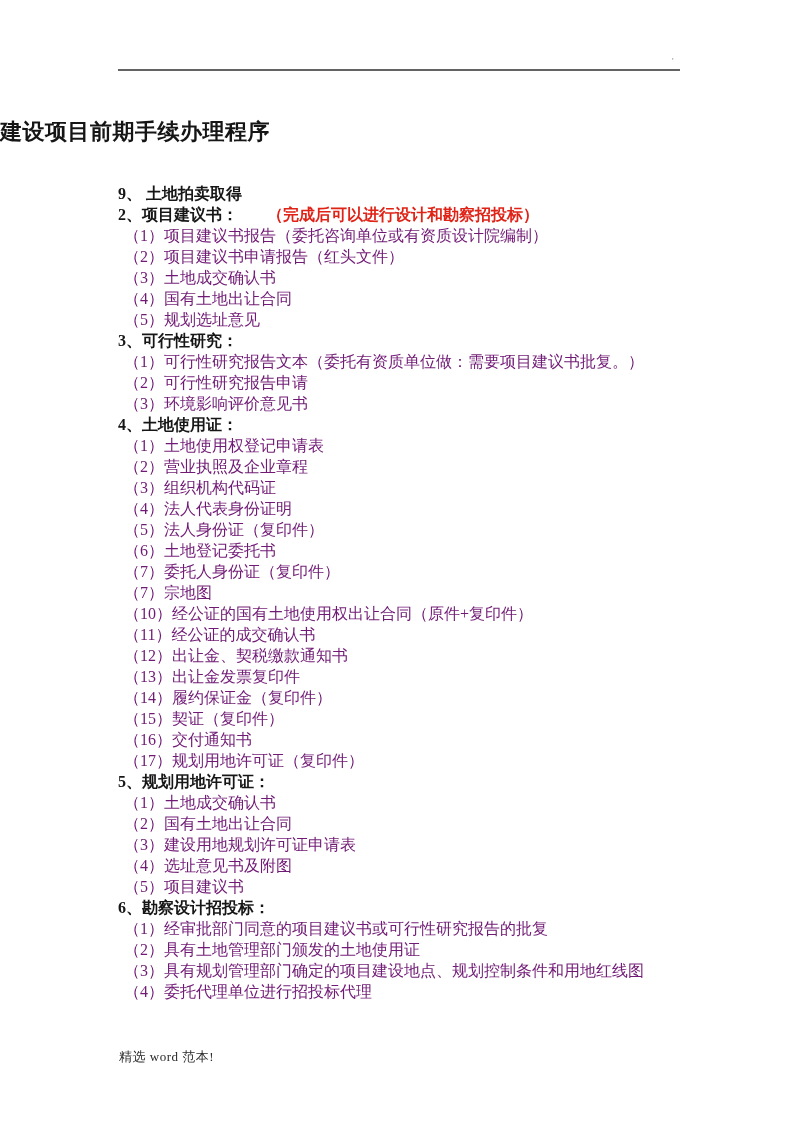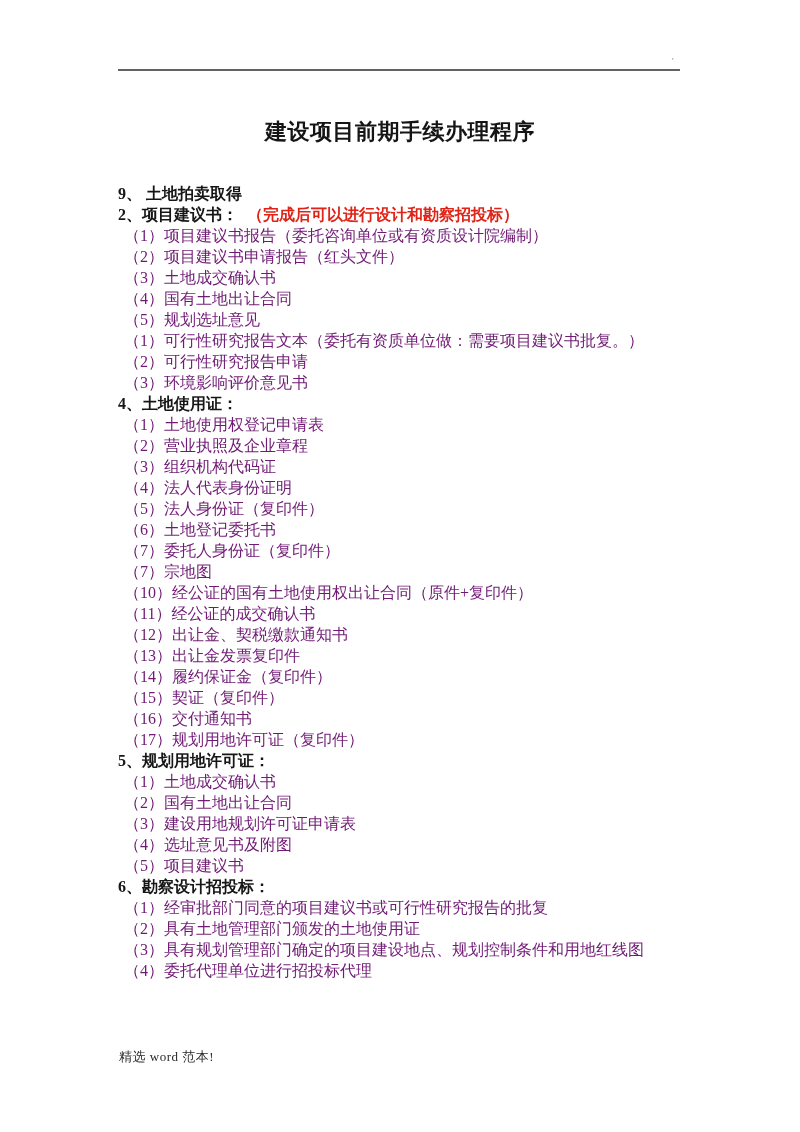--- a/index.html
+++ b/index.html
@@ -15,34 +15,33 @@
     position:absolute;left:118px;top:69px;
     width:562px;height:2px;background:#636363;
   }
   .tick{
     position:absolute;left:672px;top:57px;
     font-size:9px;color:#8a8a8a;line-height:9px;
     font-family:"Liberation Serif","DejaVu Serif",serif;
   }
   .title{
     position:absolute;top:102px;left:0;width:100%;
-    text-align:center;
     font-size:22px;font-weight:bold;
     letter-spacing:0.5px;
     color:#151515;
   }
   .content{position:absolute;top:183px;left:0;width:100%;}
   .content p{
     margin:0;height:21px;line-height:21px;
     font-size:16px;padding-left:118px;
     white-space:pre;
   }
   .content p.hd{font-weight:bold;color:#161616;}
   .content p.item{padding-left:124px;color:#701a75;}
-  .red{color:#df2317;margin-left:9px;font-weight:bold;}
+  .red{color:#df2317;margin-left:29px;font-weight:bold;}
   .footer{
     position:absolute;left:119px;top:1048px;
     font-size:13px;color:#2b2b2b;letter-spacing:0.5px;text-align:right;
   }
 </style>
 </head>
 <body>
 
 <div class="page">
 
@@ -55,20 +54,21 @@
 
     <p class="hd">9、 土地拍卖取得</p>
 
     <p class="hd"><span>2、项目建议书：</span><span class="red">（完成后可以进行设计和勘察招投标）</span></p>
     <p class="item">（1）项目建议书报告（委托咨询单位或有资质设计院编制）</p>
     <p class="item">（2）项目建议书申请报告（红头文件）</p>
     <p class="item">（3）土地成交确认书</p>
     <p class="item">（4）国有土地出让合同</p>
     <p class="item">（5）规划选址意见</p>
 
+    <p class="hd">3、可行性研究：</p>
     <p class="item">（1）可行性研究报告文本（委托有资质单位做：需要项目建议书批复。）</p>
     <p class="item">（2）可行性研究报告申请</p>
     <p class="item">（3）环境影响评价意见书</p>
 
     <p class="hd">4、土地使用证：</p>
     <p class="item">（1）土地使用权登记申请表</p>
     <p class="item">（2）营业执照及企业章程</p>
     <p class="item">（3）组织机构代码证</p>
     <p class="item">（4）法人代表身份证明</p>
     <p class="item">（5）法人身份证（复印件）</p>

